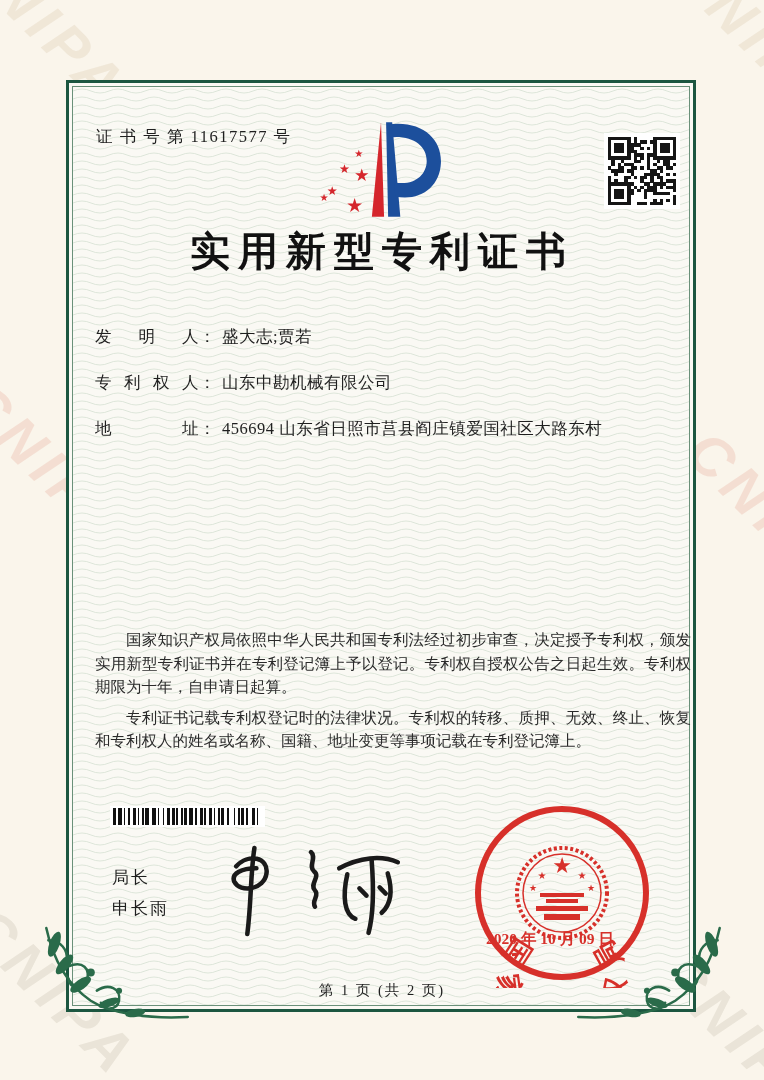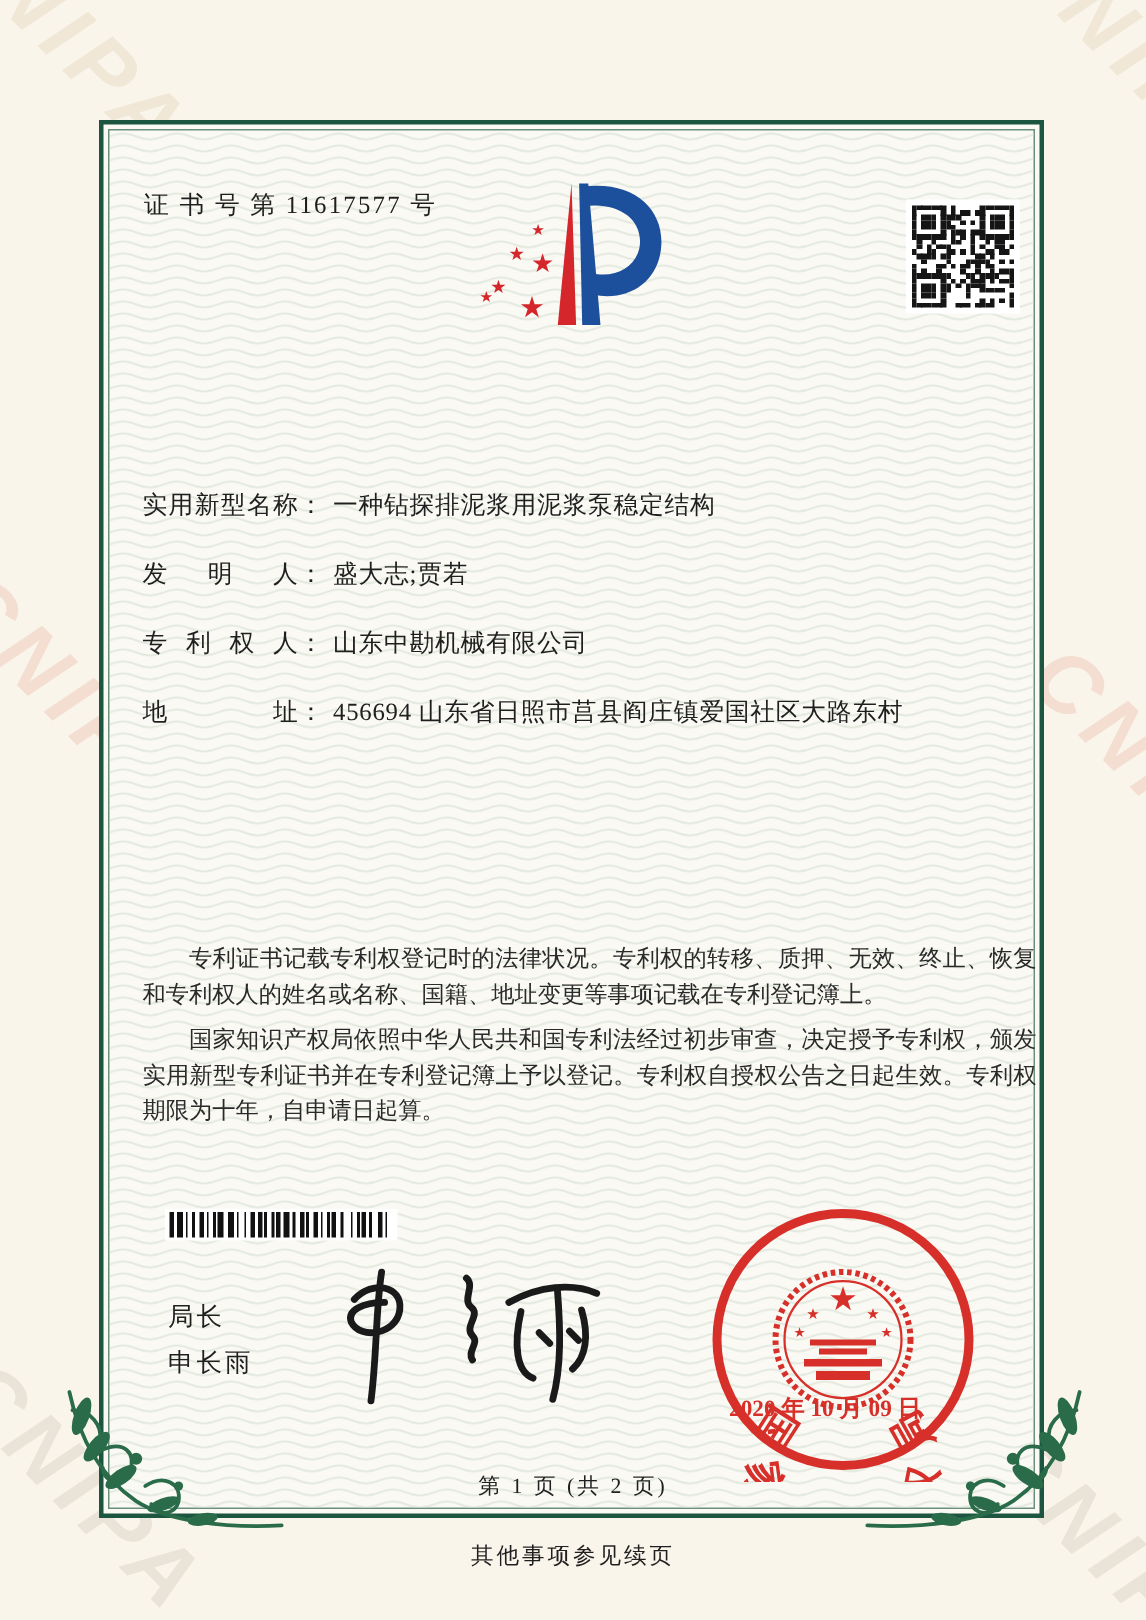--- a/index.html
+++ b/index.html
@@ -381,39 +381,37 @@
         <div style="position: absolute; left: 32.381px; top: 64.7619px; width: 3.4381px; height: 3.4381px; background: rgb(21, 21, 21);"></div>
         <div style="position: absolute; left: 35.619px; top: 64.7619px; width: 3.4381px; height: 3.4381px; background: rgb(21, 21, 21);"></div>
         <div style="position: absolute; left: 42.0952px; top: 64.7619px; width: 3.4381px; height: 3.4381px; background: rgb(21, 21, 21);"></div>
         <div style="position: absolute; left: 45.3333px; top: 64.7619px; width: 3.4381px; height: 3.4381px; background: rgb(21, 21, 21);"></div>
         <div style="position: absolute; left: 48.5714px; top: 64.7619px; width: 3.4381px; height: 3.4381px; background: rgb(21, 21, 21);"></div>
         <div style="position: absolute; left: 51.8095px; top: 64.7619px; width: 3.4381px; height: 3.4381px; background: rgb(21, 21, 21);"></div>
         <div style="position: absolute; left: 64.7619px; top: 64.7619px; width: 3.4381px; height: 3.4381px; background: rgb(21, 21, 21);"></div>
       </div>
   </div>
 
+  <div class="title">实用新型专利证书</div>
 
   <div class="fields">
-    <div class="f-row">
-      <span class="f-label">实用新型名称</span><span class="f-colon">：</span><span>一种钻探排泥浆用泥浆泵稳定结构</span>
-    </div>
     <div class="f-row">
       <span class="f-label">发明人</span><span class="f-colon">：</span><span>盛大志;贾若</span>
     </div>
     <div class="f-row">
       <span class="f-label">专利权人</span><span class="f-colon">：</span><span>山东中勘机械有限公司</span>
     </div>
     <div class="f-row">
       <span class="f-label">地址</span><span class="f-colon">：</span><span>456694 山东省日照市莒县阎庄镇爱国社区大路东村</span>
     </div>
   </div>
 
   <div class="paragraphs">
+    <p>国家知识产权局依照中华人民共和国专利法经过初步审查，决定授予专利权，颁发实用新型专利证书并在专利登记簿上予以登记。专利权自授权公告之日起生效。专利权期限为十年，自申请日起算。</p>
     <p>专利证书记载专利权登记时的法律状况。专利权的转移、质押、无效、终止、恢复和专利权人的姓名或名称、国籍、地址变更等事项记载在专利登记簿上。</p>
-    <p>国家知识产权局依照中华人民共和国专利法经过初步审查，决定授予专利权，颁发实用新型专利证书并在专利登记簿上予以登记。专利权自授权公告之日起生效。专利权期限为十年，自申请日起算。</p>
   </div>
 
   <div class="barcode" id="barcode">
       <span style="width: 3.1px; background: rgb(17, 17, 17);"></span>
       <span style="width: 1.55px; background: transparent;"></span>
       <span style="width: 4.65px; background: rgb(17, 17, 17);"></span>
       <span style="width: 1.55px; background: transparent;"></span>
       <span style="width: 1.55px; background: rgb(17, 17, 17);"></span>
       <span style="width: 3.1px; background: transparent;"></span>
       <span style="width: 1.55px; background: rgb(17, 17, 17);"></span>
@@ -510,21 +508,20 @@
       </g>
       <rect x="78" y="90" width="44" height="4"></rect>
       <rect x="84" y="96" width="32" height="4"></rect>
       <rect x="74" y="103" width="52" height="5"></rect>
       <rect x="82" y="111" width="36" height="6"></rect>
     </g>
     <text x="88" y="141" text-anchor="middle" font-size="15.5" font-weight="bold" fill="#d5241e">2020 年 10 月 09 日</text>
   </svg>
 
   <div class="page-num">第 1 页 (共 2 页)</div>
-  <div class="cont-note">其他事项参见续页</div>
 </div>
 
 <svg class="orn orn-right" viewBox="0 0 150 95" width="152" height="96">
   <g stroke="#2a6b4a" fill="none" stroke-width="2.5" stroke-linecap="round">
     <path d="M8,2 C14,30 26,56 52,74 C72,87 110,92 148,90"></path>
     <path d="M30,40 C44,34 52,42 48,54 C44,64 30,62 30,52"></path>
     <path d="M58,64 C70,56 82,62 80,74 C78,84 64,84 62,76"></path>
     <path d="M10,14 C22,14 30,24 28,34"></path>
   </g>
   <g fill="#2a6b4a">

